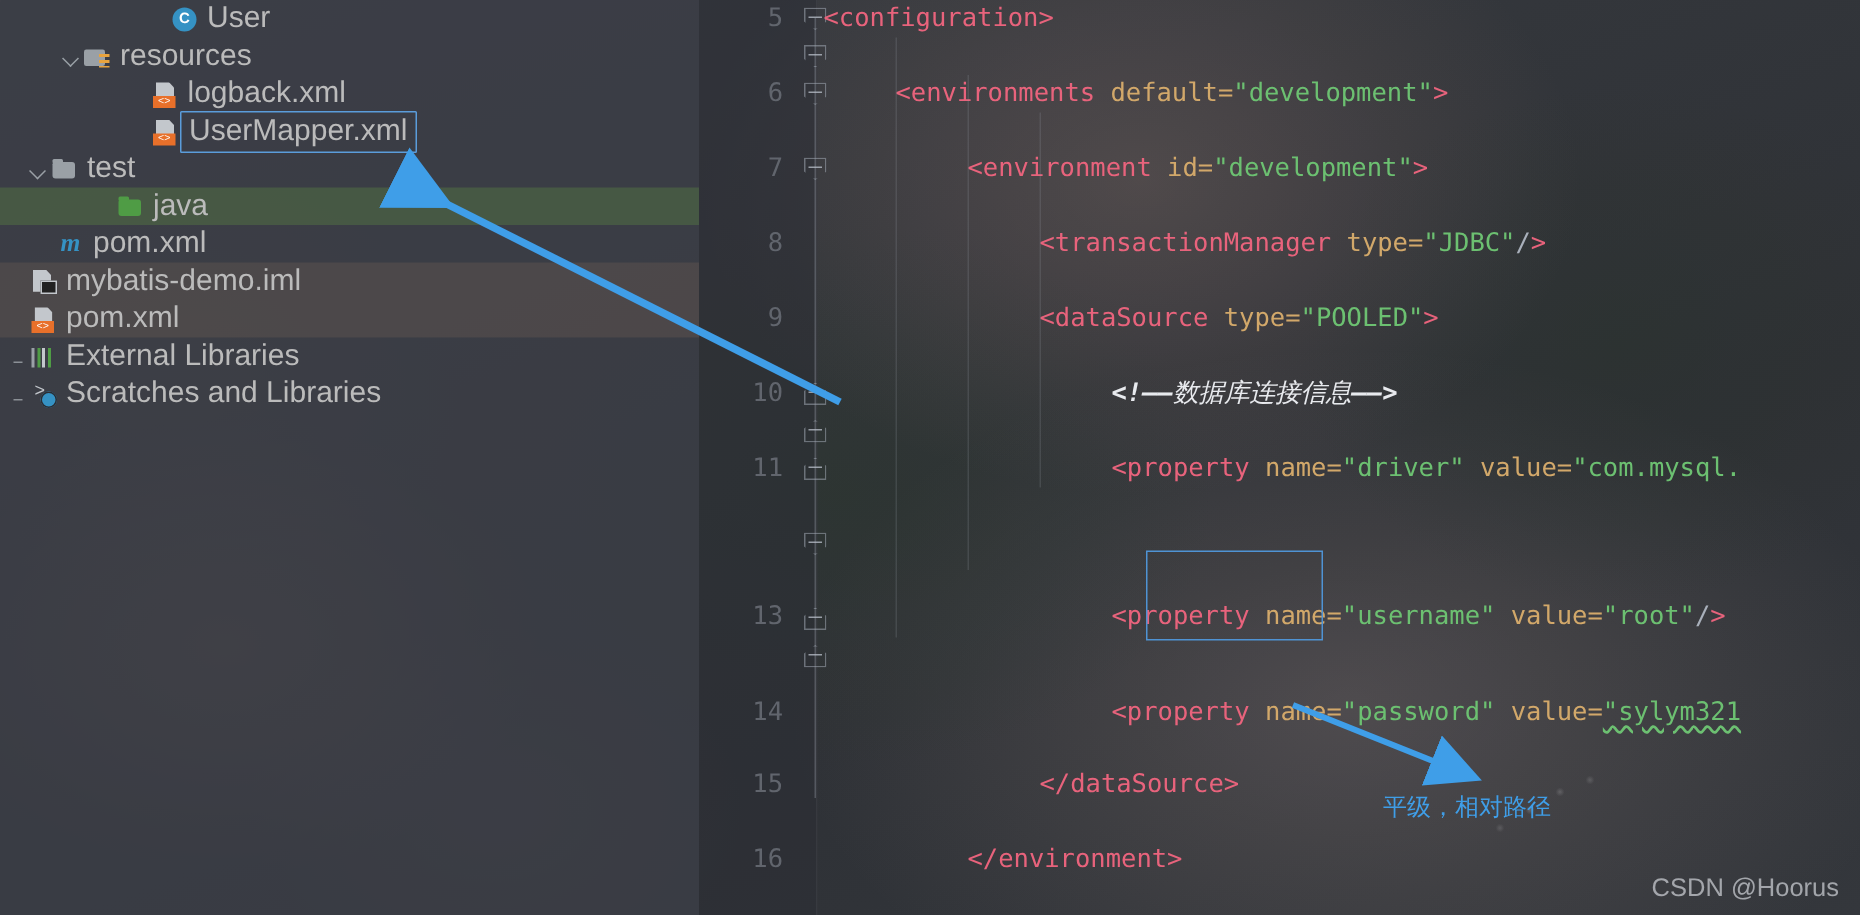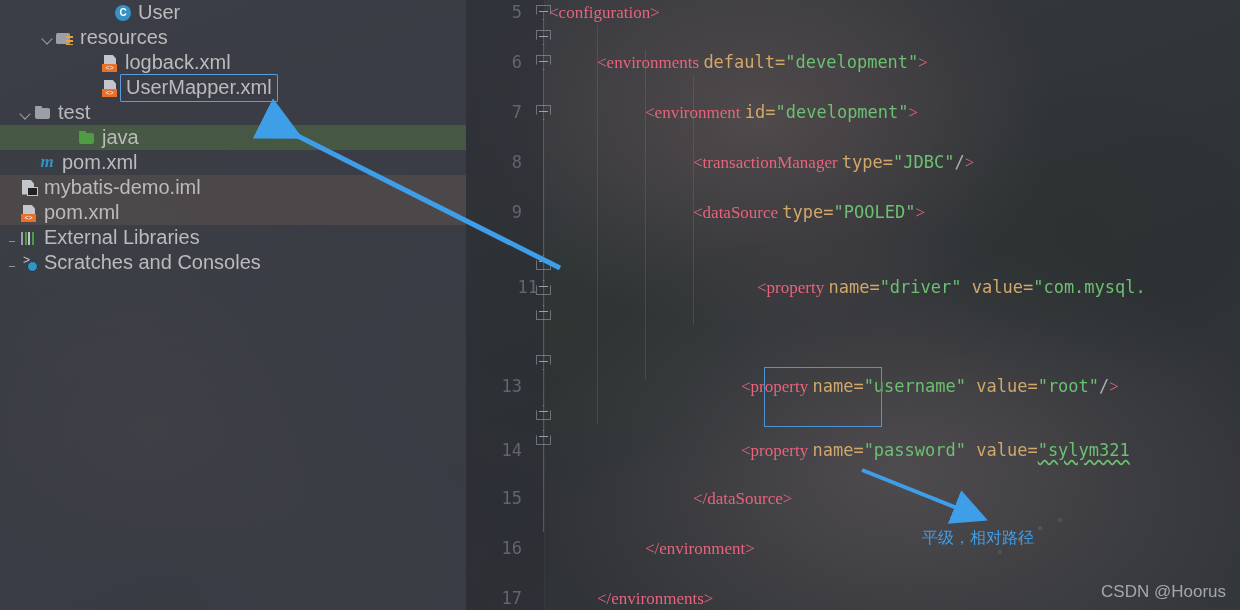--- a/index.html
+++ b/index.html
@@ -292,21 +292,21 @@
   }
 
   
   .indent-guide {
     position: absolute;
     width: 1px;
     background: rgba(160,167,178,0.18);
   }
 
   
-  .t-tag   { color: #e8637c; font-family: Liberation Serif, serif; }
+  .t-tag   { color: #e8637c; }
   .t-attr  { color: #d2a86a; }
   .t-val   { color: #6cc071; }
   .t-punct { color: #a9b0bb; }
   .t-cmt   { color: #e8eaee; font-style: italic; font-weight: bold; }
   .t-cmt-cn{ color: #e8eaee; font-style: italic; font-family: "DejaVu Serif", serif; }
   .squig {
     text-decoration: underline;
     text-decoration-style: wavy;
     text-decoration-color: #6cc071;
     text-underline-offset: 3px;
@@ -402,21 +402,21 @@
         <div class="tree-row">
           <div style="width: 0px; flex: 0 0 auto;"></div>
           <div class="chev dot"></div>
           <div class="ico ico-libs"></div>
           <span class="lbl">External Libraries</span>
         </div>
         <div class="tree-row">
           <div style="width: 0px; flex: 0 0 auto;"></div>
           <div class="chev dot"></div>
           <div class="ico ico-scratch"></div>
-          <span class="lbl">Scratches and Consoles</span>
+          <span class="lbl">Scratches and Libraries</span>
         </div>
       </div>
   </div>
 
   <div class="editor">
     <div class="gutter"></div>
     <div class="gutter-sep"></div>
     <div class="foldcol">
       <div class="fold-line"></div>
       <div id="fold-markers">
@@ -462,21 +462,22 @@
           </div>
         </div>
     </div>
     <div class="code-area">
       <div id="code-lines">
           <div class="line" style="top: 0px;"><span class="lineno">5</span><span class="codetext" style="left: 83px;"><span class="t-tag">&lt;configuration&gt;</span></span></div>
           <div class="line" style="top: 25px;"><span class="lineno">6</span><span class="codetext" style="left: 131px;"><span class="t-tag">&lt;environments </span><span class="t-attr">default=</span><span class="t-val">"development"</span><span class="t-tag">&gt;</span></span></div>
           <div class="line" style="top: 50px;"><span class="lineno">7</span><span class="codetext" style="left: 179px;"><span class="t-tag">&lt;environment </span><span class="t-attr">id=</span><span class="t-val">"development"</span><span class="t-tag">&gt;</span></span></div>
           <div class="line" style="top: 75px;"><span class="lineno">8</span><span class="codetext" style="left: 227px;"><span class="t-tag">&lt;transactionManager </span><span class="t-attr">type=</span><span class="t-val">"JDBC"</span><span class="t-punct">/</span><span class="t-tag">&gt;</span></span></div>
           <div class="line" style="top: 100px;"><span class="lineno">9</span><span class="codetext" style="left: 227px;"><span class="t-tag">&lt;dataSource </span><span class="t-attr">type=</span><span class="t-val">"POOLED"</span><span class="t-tag">&gt;</span></span></div>
-          <div class="line" style="top: 150px; margin-left: 16px;"><span class="lineno">11</span><span class="codetext" style="left: 275px;"><span class="t-tag">&lt;property </span><span class="t-attr">name=</span><span class="t-val">"driver"</span><span class="t-attr"> value=</span><span class="t-val">"com.mysql.</span></span></div>
+          <div class="line" style="top: 125px;"><span class="lineno">10</span><span class="codetext" style="left: 275px;"><span class="t-cmt">&lt;!——</span><span class="t-cmt-cn">数据库连接信息</span><span class="t-cmt">——&gt;</span></span></div>
+          <div class="line" style="top: 150px;"><span class="lineno">11</span><span class="codetext" style="left: 275px;"><span class="t-tag">&lt;property </span><span class="t-attr">name=</span><span class="t-val">"driver"</span><span class="t-attr"> value=</span><span class="t-val">"com.mysql.</span></span></div>
           <div class="line" style="top: 188px; margin-top: 36px;"><span class="lineno">13</span><span class="codetext" style="left: 275px;"><span class="t-tag">&lt;property </span><span class="t-attr">name=</span><span class="t-val">"username"</span><span class="t-attr"> value=</span><span class="t-val">"root"</span><span class="t-punct">/</span><span class="t-tag">&gt;</span></span></div>
           <div class="line" style="top: 227px;"><span class="lineno">14</span><span class="codetext" style="left: 275px;"><span class="t-tag">&lt;property </span><span class="t-attr">name=</span><span class="t-val">"password"</span><span class="t-attr"> value=</span><span class="t-val squig">"sylym321</span></span></div>
           <div class="line" style="top: 250px;"><span class="lineno">15</span><span class="codetext" style="left: 227px;"><span class="t-tag">&lt;/dataSource&gt;</span></span></div>
           <div class="line" style="top: 275px;"><span class="lineno">16</span><span class="codetext" style="left: 179px;"><span class="t-tag">&lt;/environment&gt;</span></span></div>
           <div class="line" style="top: 300px;"><span class="lineno">17</span><span class="codetext" style="left: 131px;"><span class="t-tag">&lt;/environments&gt;</span></span></div>
         </div>
       <div id="indent-guides">
           <div class="indent-guide" style="left: 131px; top: 25px; height: 400px;"></div>
           <div class="indent-guide" style="left: 179px; top: 50px; height: 330px;"></div>
           <div class="indent-guide" style="left: 227px; top: 75px; height: 250px;"></div>

